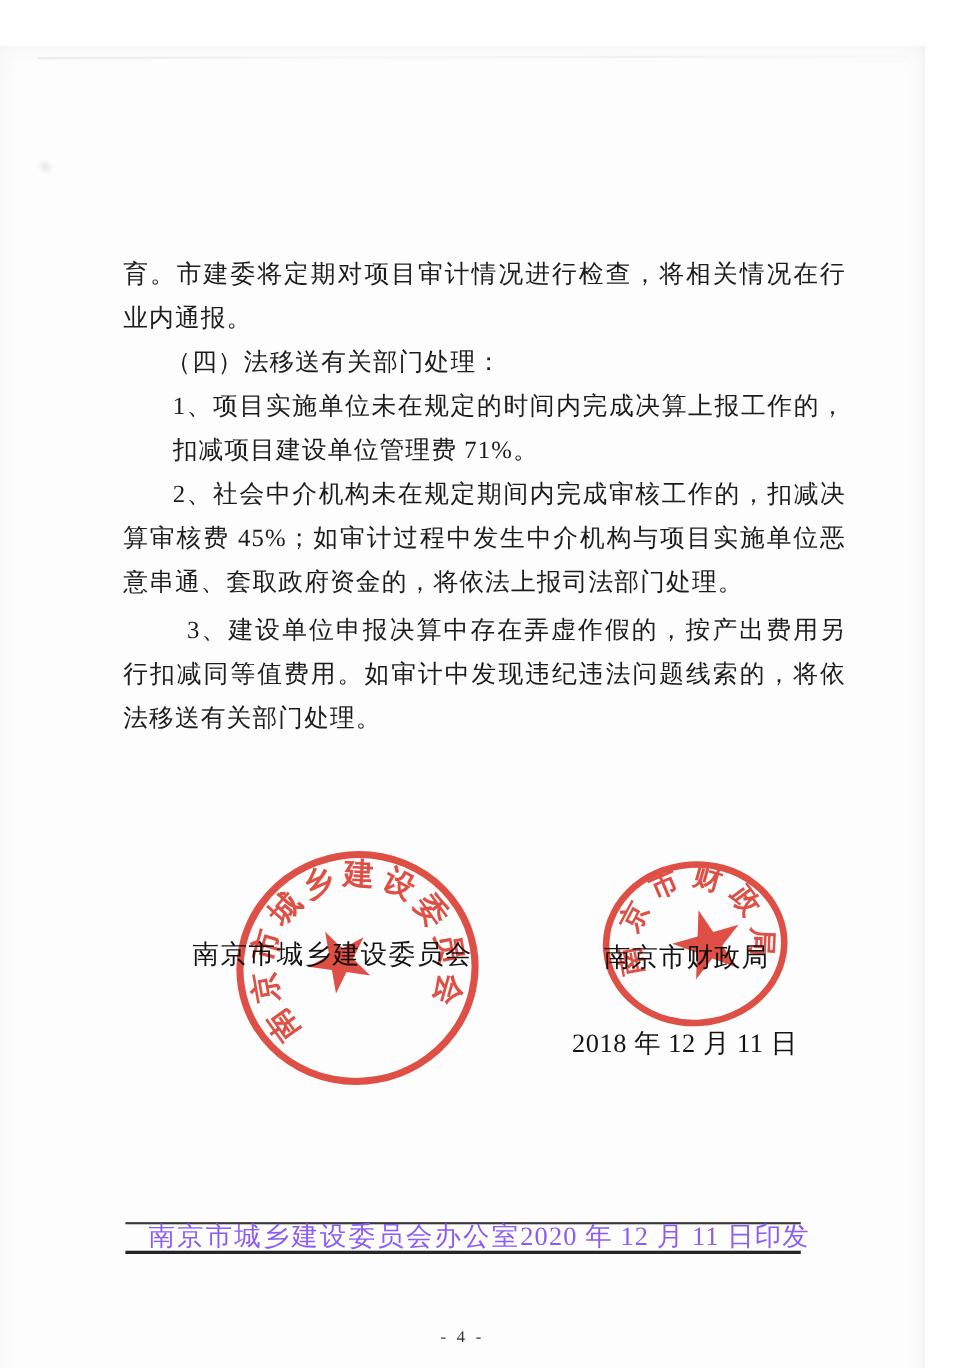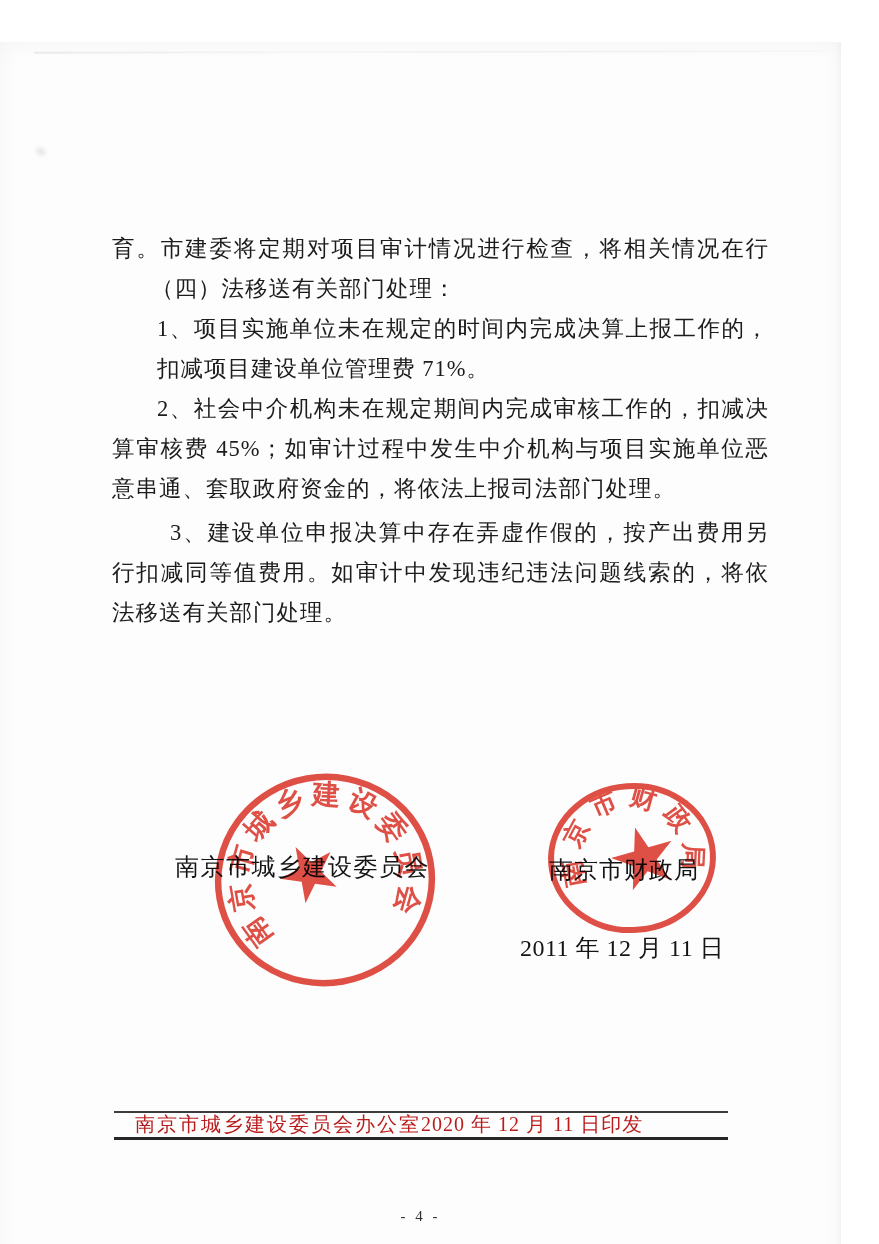--- a/index.html
+++ b/index.html
@@ -57,54 +57,55 @@
     font-family:"Liberation Serif","DejaVu Serif",serif;
     font-weight:bold;
   }
   
   .footer {
     position:absolute; left:114px; right:113px; top:1069px; height:29px;
     border-top:2px solid #3c3c3c;
     border-bottom:3px solid #262626;
     display:flex; align-items:center;
     padding:0 3px 2px 21px;
-    font-size:20px; color:#b91c1c;
+    font-size:24px; color:#8b5cf6;
   }
   .footer-office { letter-spacing:2px; white-space:nowrap; }
   .footer-date   { letter-spacing:1px; white-space:nowrap; }
   
   .page-num {
     position:absolute; top:1166px; left:0; width:100%;
     text-align:center; font-size:15px; letter-spacing:3px; color:#303030;
   }
 </style>
 </head>
 <body>
 
 <div class="page">
 
   <div class="edge-top"></div>
   <div class="speck"></div>
 
   <div class="body-text">
     <div class="line fill">育。市建委将定期对项目审计情况进行检查，将相关情况在行</div>
+    <div class="line">业内通报。</div>
     <div class="line ind-paren">（四）法移送有关部门处理：</div>
     <div class="line fill ind">1、项目实施单位未在规定的时间内完成决算上报工作的，</div>
     <div class="line ind">扣减项目建设单位管理费 71%。</div>
     <div class="line fill ind">2、社会中介机构未在规定期间内完成审核工作的，扣减决</div>
     <div class="line fill">算审核费 45%；如审计过程中发生中介机构与项目实施单位恶</div>
     <div class="line">意串通、套取政府资金的，将依法上报司法部门处理。</div>
     <div class="line fill ind-lg gap-sm">3、建设单位申报决算中存在弄虚作假的，按产出费用另</div>
     <div class="line fill">行扣减同等值费用。如审计中发现违纪违法问题线索的，将依</div>
     <div class="line">法移送有关部门处理。</div>
   </div>
 
   <div class="sign sign-left">南京市城乡建设委员会</div>
   <div class="sign sign-right">南京市财政局</div>
-  <div class="sign sign-date">2011 年 12 月 11 日</div>
+  <div class="sign sign-date">2018 年 12 月 11 日</div>
 
   <svg class="seal seal-left" width="240" height="232" viewBox="0 0 240 232">
     <defs>
       <path id="arcL" d="M 66.3 168.7 A 76 76 0 1 1 173.7 168.7" fill="none"></path>
     </defs>
     <g transform="rotate(-10 120 115)">
       <ellipse cx="120" cy="115" rx="107" ry="103" fill="none" stroke-width="6.5" stroke="#dc382c"></ellipse>
       <polygon transform="translate(106,106) rotate(-18) scale(0.30)" points="0,-100 -22.5,-30.9 -95.1,-30.9 -36.3,11.8 -58.8,80.9 0,38.2 58.8,80.9 36.3,11.8 95.1,-30.9 22.5,-30.9" fill="#dc382c"></polygon>
       <text font-size="28" letter-spacing="6" text-anchor="middle" fill="#dc382c">
         <textPath href="#arcL" startOffset="50%">南京市城乡建设委员会</textPath>

